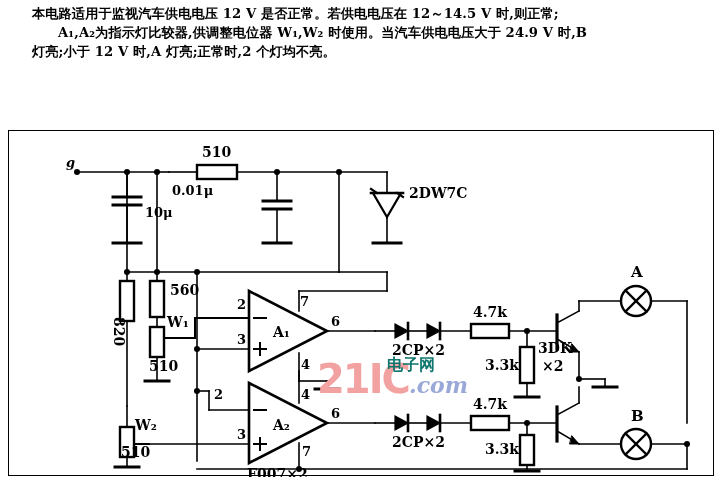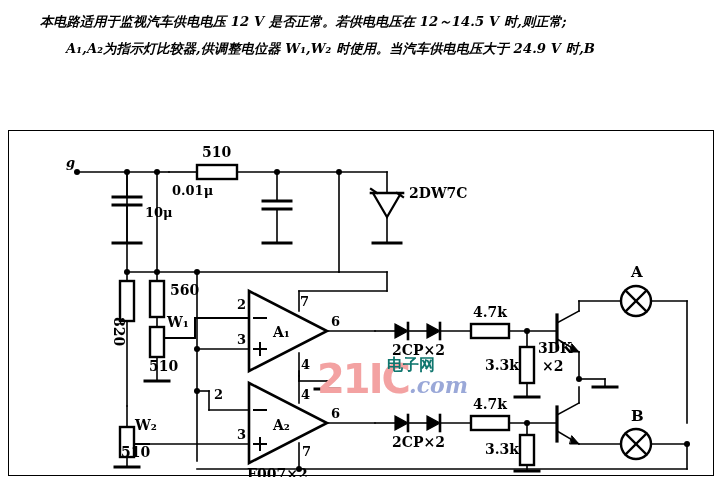--- a/index.html
+++ b/index.html
@@ -10,21 +10,21 @@
   }
   #page{position:absolute;inset:0;}
 
   
   .desc{
     position:absolute;left:32px;top:4px;width:672px;
     font-size:13.2px;line-height:19px;letter-spacing:0.1px;
     font-weight:600;
     text-align:justify;
   }
-  .desc p{margin:8px;text-indent:0;white-space:normal;font-style:italic;}
+  .desc p{margin:0;text-indent:0;white-space:normal;}
   .desc p.ind{text-indent:26px;}
 
   
   #frame{
     position:absolute;left:8px;top:130px;width:706px;height:346px;
     border:1px solid #000;box-sizing:border-box;background:#fff;
   }
   #sch{position:absolute;left:0;top:0;width:706px;height:346px;}
 
   
@@ -51,20 +51,21 @@
   text{font-family:"DejaVu Serif","Liberation Serif",serif;font-weight:bold;}
 </style>
 </head>
 <body>
 
 <div id="page">
 
   <div class="desc">
     <p>本电路适用于监视汽车供电电压 12 V 是否正常。若供电电压在 12～14.5 V 时,则正常;</p>
     <p class="ind">A₁,A₂为指示灯比较器,供调整电位器 W₁,W₂ 时使用。当汽车供电电压大于 24.9 V 时,B</p>
+    <p>灯亮;小于 12 V 时,A 灯亮;正常时,2 个灯均不亮。</p>
   </div>
 
   <div id="frame">
 
     <svg id="sch" viewBox="0 0 706 346">
       <g stroke="#000" fill="none" stroke-width="1.6" stroke-linecap="square">
 
         <circle cx="68" cy="41" r="3" fill="#000" stroke="none"></circle>
         <line x1="71" y1="41" x2="146" y2="41"></line>
 

